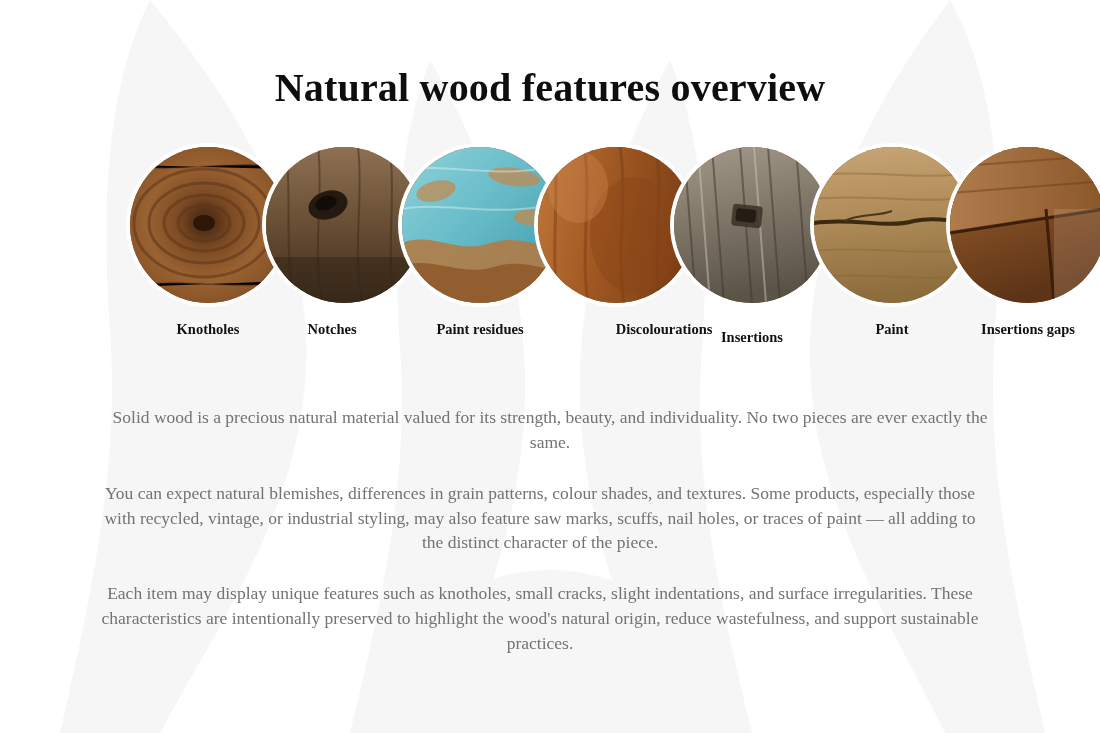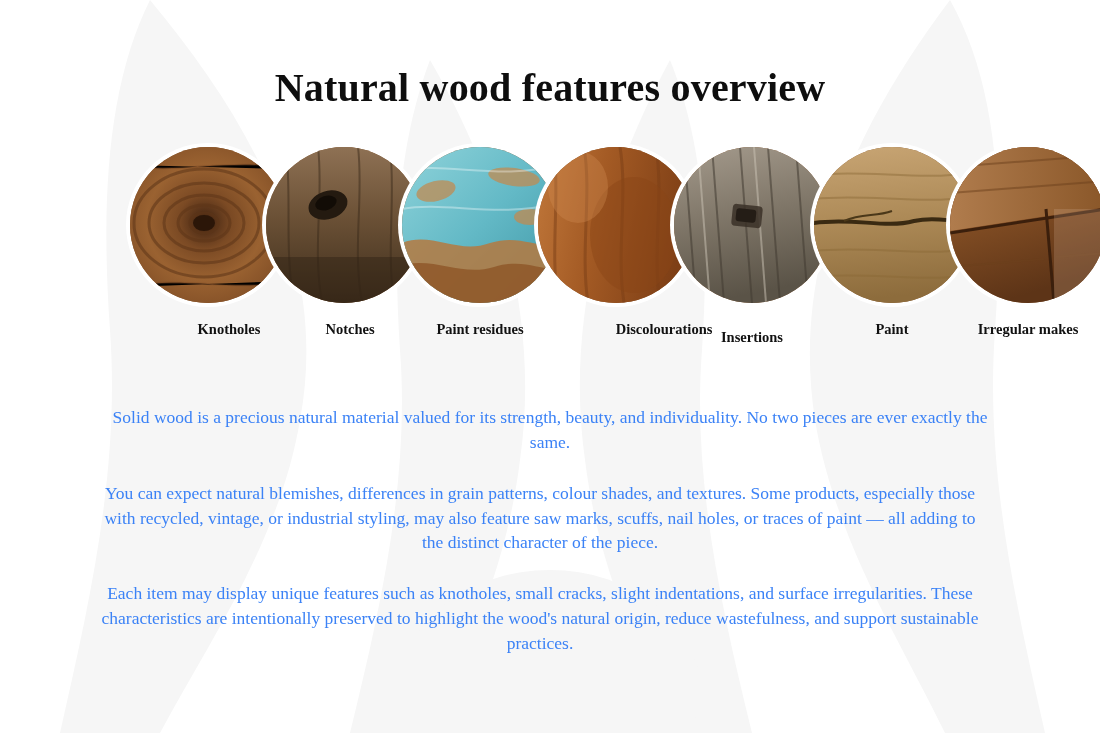--- a/index.html
+++ b/index.html
@@ -99,21 +99,21 @@
 
   .body-copy {
     width: 900px;
     margin: 58px auto 0 auto;
     text-align: center;
   }
   .body-copy p {
     font-family: "Liberation Serif", serif;
     font-size: 17.5px;
     line-height: 1.42;
-    color: #3b82f6;
+    color: #737373;
     margin: 0 0 26px 0;
   }
   .body-copy p:last-child {
     margin-bottom: 0;
   }
   .p-narrow {
     width: 880px;
     margin-left: auto;
     margin-right: auto;
   }
@@ -320,27 +320,27 @@
               <path d="M106 110 L 156 106"></path>
             </g>
             <rect x="104" y="62" width="52" height="94" fill="#caa98a" opacity="0.25"></rect>
           </svg>
         </div>
       </div>
 
     </div>
 
     <div class="labels">
-      <div class="label" style="left:78px;margin-left:21px;">Knotholes</div>
-      <div class="label" style="left:220px;">Notches</div>
+      <div class="label" style="left:78px;">Knotholes</div>
+      <div class="label" style="left:202px;">Notches</div>
       <div class="label" style="left:350px;">Paint residues</div>
       <div class="label" style="left:486px;margin-left:48px;">Discolourations</div>
       <div class="label" style="left:622px;margin-top:8px;">Insertions</div>
       <div class="label" style="left:762px;">Paint</div>
-      <div class="label" style="left:898px;">Irregular makes</div>
+      <div class="label" style="left:898px;">Insertions gaps</div>
     </div>
   </div>
 
   <div class="body-copy">
     <p>Solid wood is a precious natural material valued for its strength, beauty, and individuality. No two pieces are ever exactly the same.</p>
     <p class="p-narrow">You can expect natural blemishes, differences in grain patterns, colour shades, and textures. Some products, especially those with recycled, vintage, or industrial styling, may also feature saw marks, scuffs, nail holes, or traces of paint — all adding to the distinct character of the piece.</p>
     <p class="p-narrow">Each item may display unique features such as knotholes, small cracks, slight indentations, and surface irregularities. These characteristics are intentionally preserved to highlight the wood's natural origin, reduce wastefulness, and support sustainable practices.</p>
   </div>
 
 </div>

